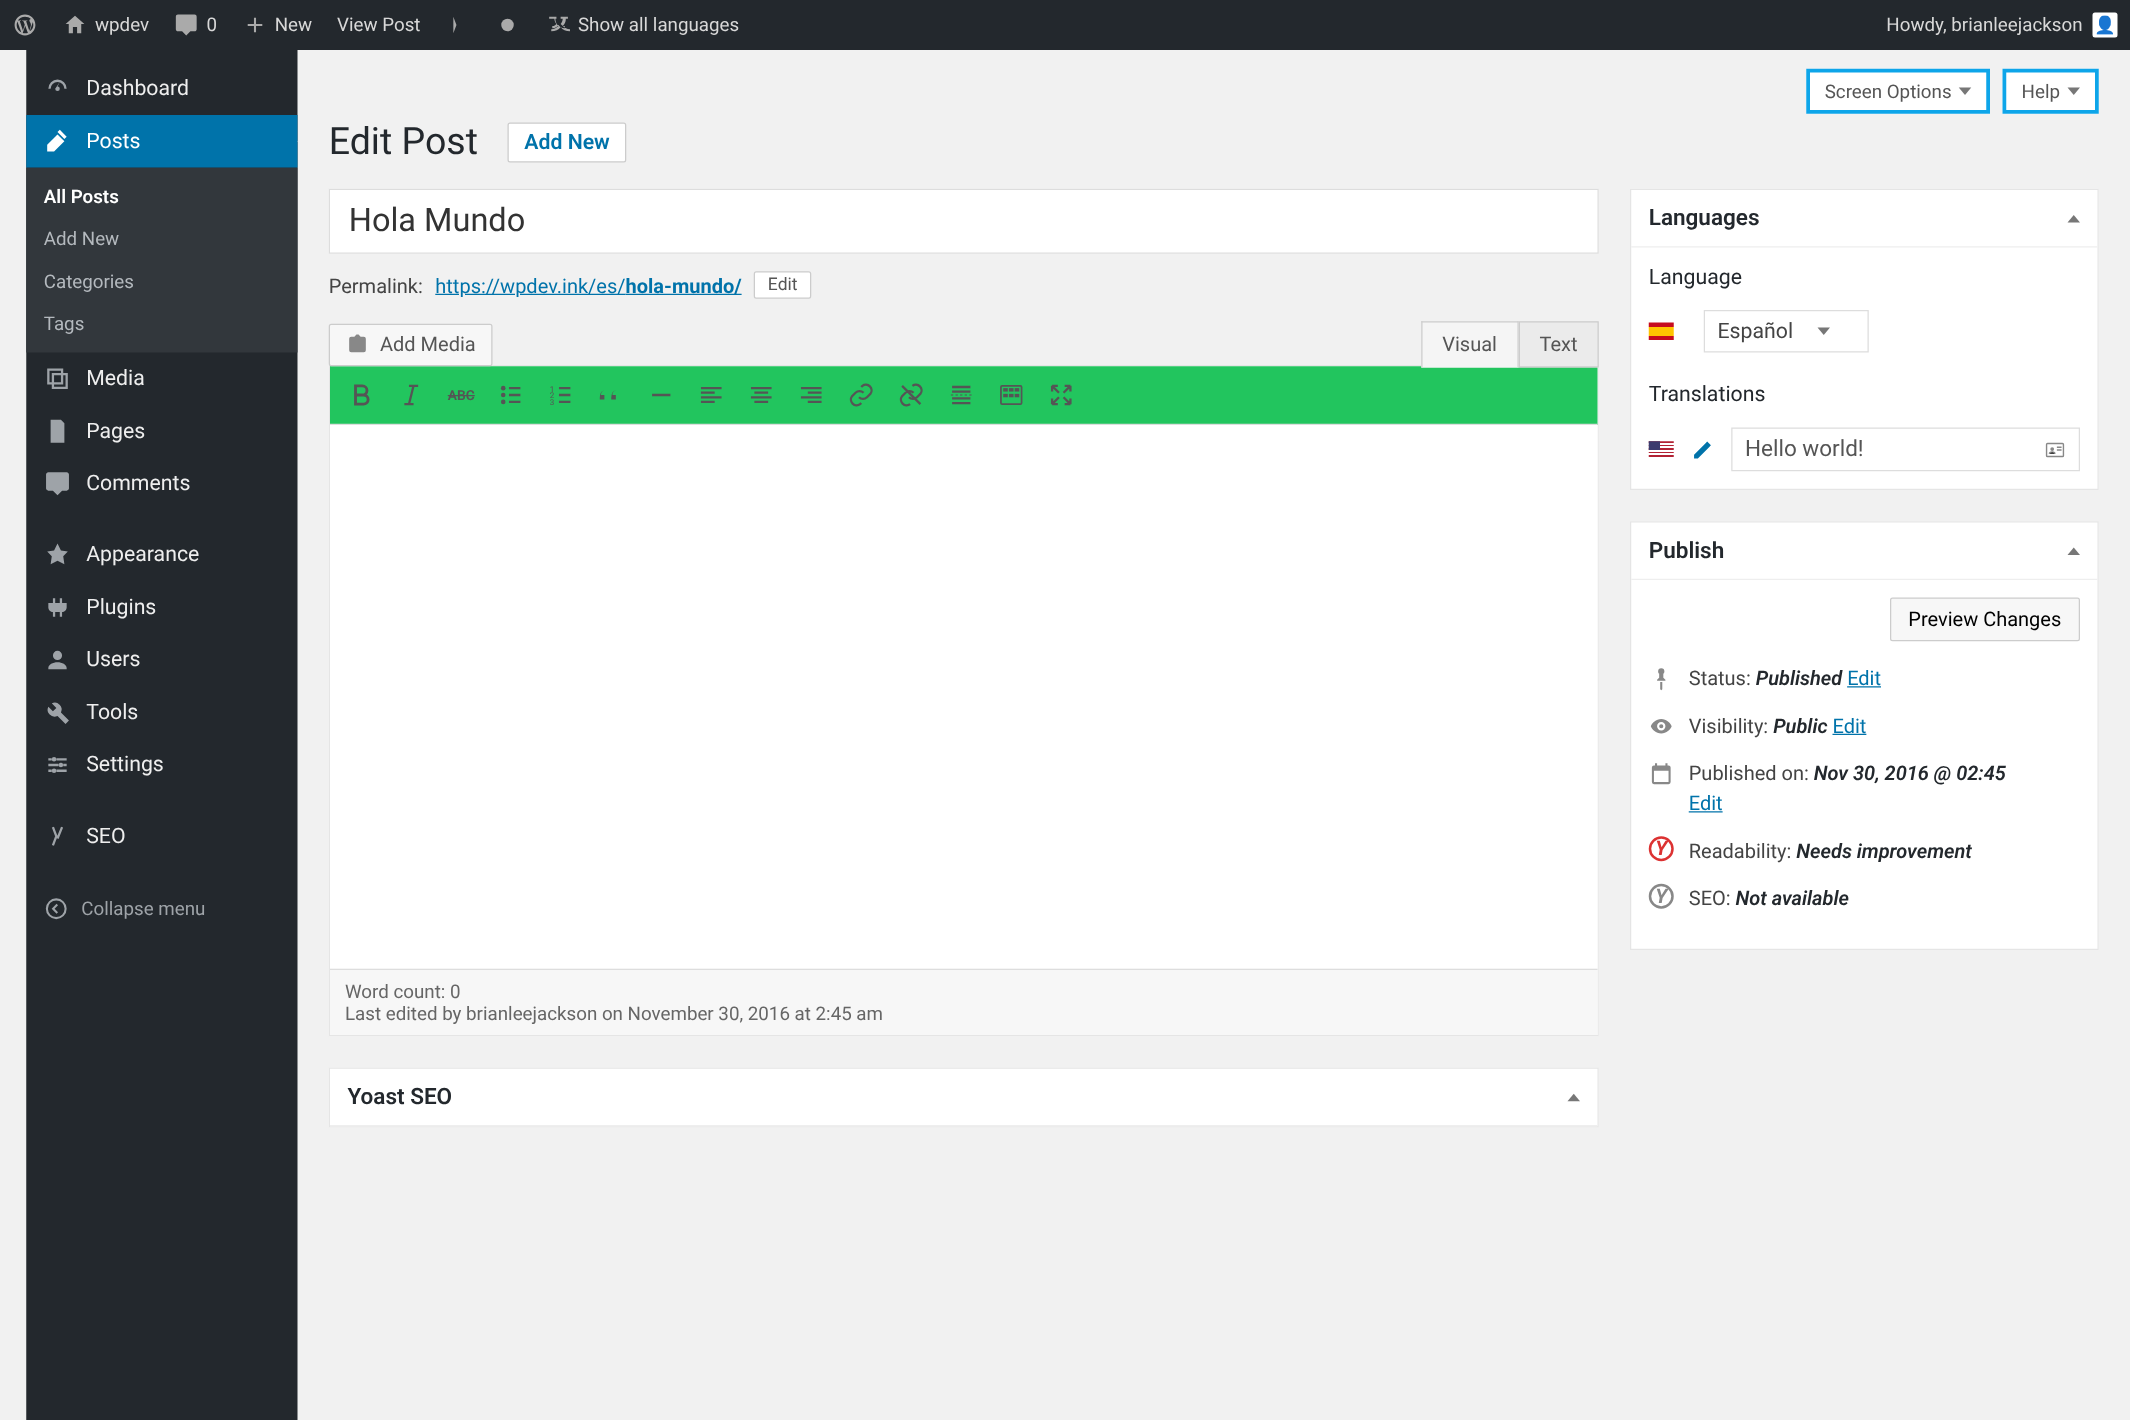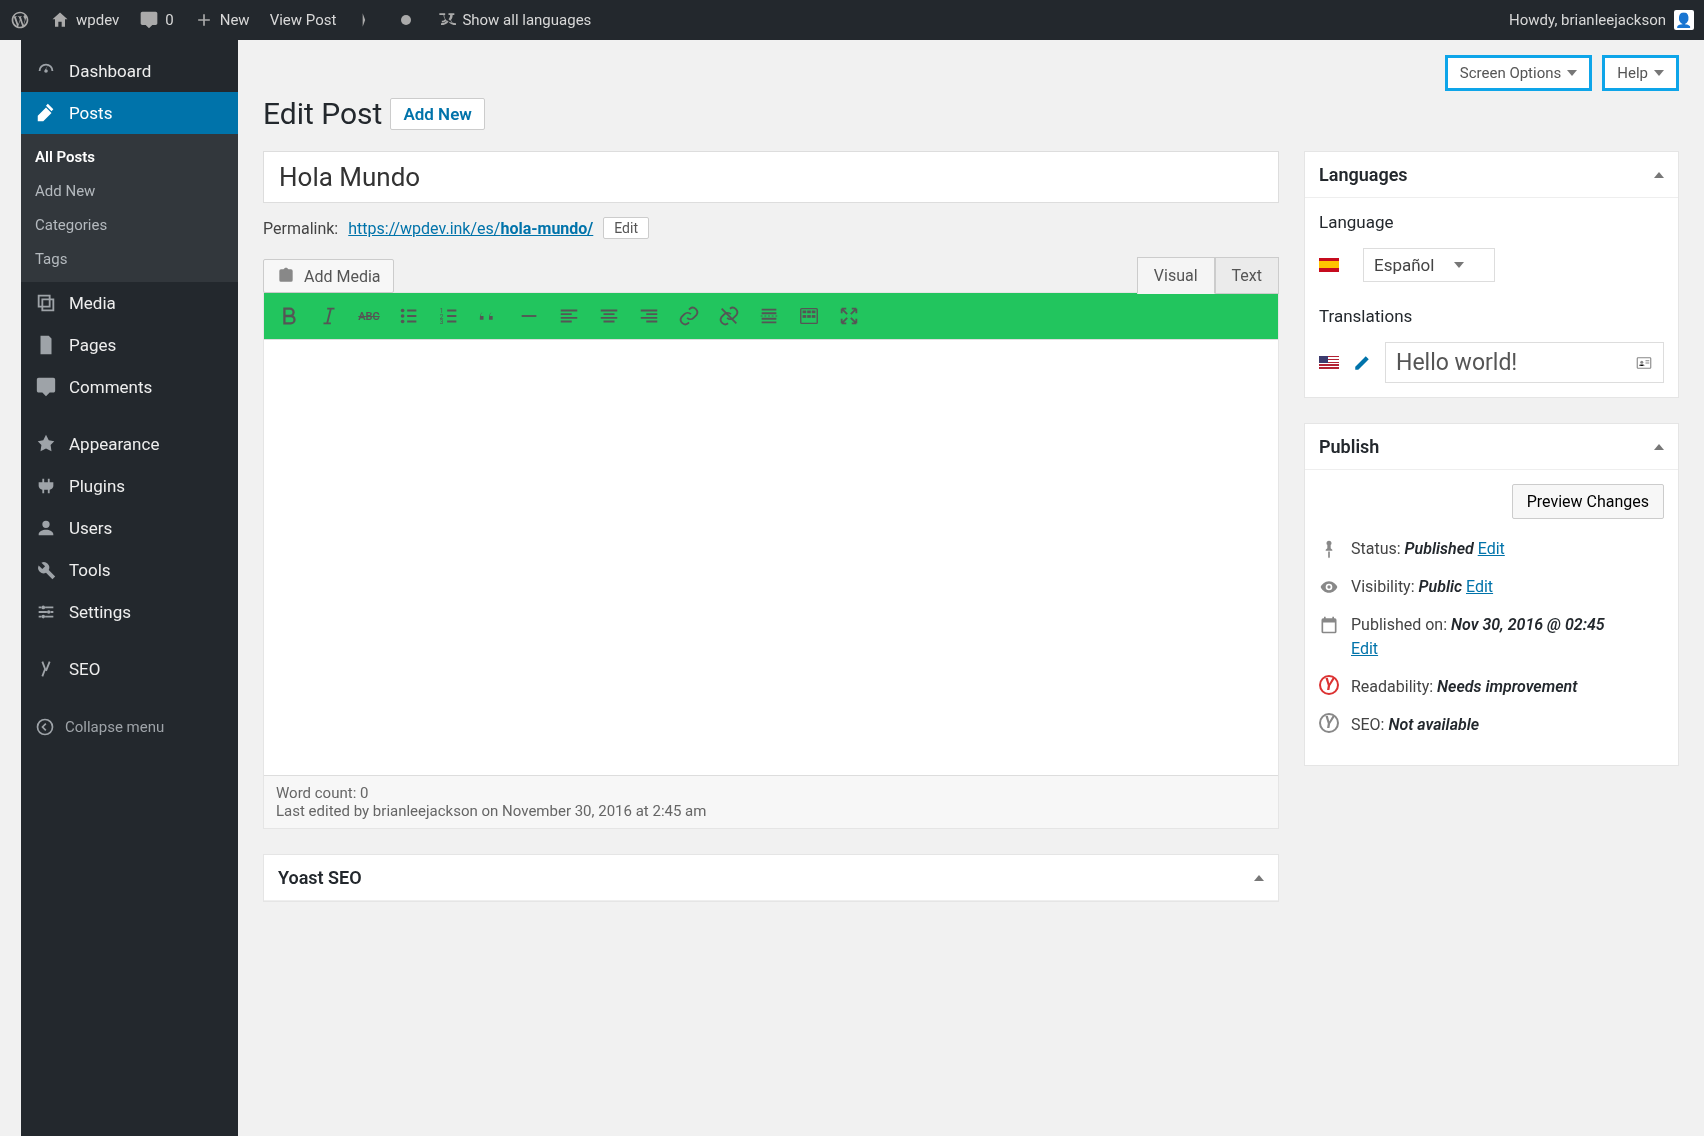--- a/index.html
+++ b/index.html
@@ -20,31 +20,31 @@
 .submenu { background:#32373c; padding:6px 0; }
 .submenu-item { padding:8px 14px; font-size:15px; color:#b4b9be; cursor:pointer; }
 .submenu-item.current { color:#fff; font-weight:600; }
 .menu-collapse { display:flex; align-items:center; gap:10px; padding:12px 14px; color:#9ea3a8; font-size:15px; cursor:pointer; margin-top:15px; }
 .menu-collapse svg { width:20px; height:20px; fill:#9ea3a8; }
 .content { flex:1; padding:15px 25px; }
 .top-buttons { display:flex; justify-content:flex-end; gap:10px; margin-bottom:5px; }
 .screen-btn { background:#fff; border:3px solid #0ea5e9; padding:6px 12px; font-size:15px; color:#555; cursor:pointer; display:flex; align-items:center; gap:6px; }
 .arrow-down { width:0; height:0; border-left:5px solid transparent; border-right:5px solid transparent; border-top:6px solid #777; }
 .arrow-up { width:0; height:0; border-left:5px solid transparent; border-right:5px solid transparent; border-bottom:6px solid #777; }
-.heading-row { display:flex; align-items:center; gap:8px; margin-bottom:20px; }
+.heading-row { display:flex; align-items:center; gap:24px; margin-bottom:20px; }
 .page-title { font-size:30px; font-weight:400; color:#23282d; }
 .btn-secondary { background:#fff; border:1px solid #ccc; color:#0073aa; padding:5px 12px; font-size:17px; font-weight:600; cursor:pointer; border-radius:2px; }
 .columns { display:flex; gap:25px; }
 .main-col { flex:1; }
 .side-col { width:375px; }
 .title-input { width:100%; font-size:26px; padding:10px 15px; border:1px solid #ddd; background:#fff; color:#333; }
 .permalink { margin:14px 0 18px; font-size:16px; color:#444; display:flex; align-items:center; gap:10px; }
 .permalink a { color:#0073aa; text-decoration:underline; }
 .btn-small { background:#fff; border:1px solid #ccc; padding:2px 10px; font-size:14px; color:#555; cursor:pointer; border-radius:2px; }
-.add-media-btn { background:#f7f7f7; border:1px solid #ccc; padding:6px 12px; font-size:16px; display:flex; align-items:center; gap:8px; cursor:pointer; border-radius:2px; color:#555; }
+.add-media-btn { background:#f7f7f7; border:1px solid #ccc; padding:6px 12px; font-size:16px; display:flex; gap:8px; cursor:pointer; border-radius:2px; color:#555; }
 .add-media-btn svg { width:20px; height:20px; fill:#888; }
 .editor-wrap { border:1px solid #e5e5e5; background:#fff; margin-top:-1px; }
 .editor-tabs { display:flex; justify-content:flex-end; margin-bottom:-1px; position:relative; }
 .editor-tab { padding:8px 16px; font-size:16px; color:#555; border:1px solid #ccc; background:#ebebeb; cursor:pointer; }
 .editor-tab.active { background:#f5f5f5; border-bottom-color:#f5f5f5; }
 .editor-top { display:flex; justify-content:space-between; align-items:flex-end; }
 .editor-toolbar { background:#22c55e; border-bottom:1px solid #ddd; padding:6px 8px; display:flex; gap:6px; }
 .tb-btn { width:34px; height:34px; display:flex; align-items:center; justify-content:center; cursor:pointer; color:#555; border-radius:2px; }
 .tb-btn svg { width:22px; height:22px; fill:#555; }
 .editor-body { min-height:435px; background:#fff; }
@@ -53,21 +53,21 @@
 .metabox-header { padding:12px 14px; font-size:18px; font-weight:600; color:#23282d; border-bottom:1px solid #eee; display:flex; justify-content:space-between; align-items:center; cursor:pointer; }
 .metabox-body { padding:14px; }
 .lang-label { font-size:17px; color:#23282d; margin-bottom:16px; display:block; }
 .lang-row { display:flex; align-items:center; gap:24px; margin-bottom:24px; }
 .flag { width:20px; height:14px; display:inline-block; }
 .flag-es { background:linear-gradient(to bottom, #c60b1e 0%, #c60b1e 25%, #ffc400 25%, #ffc400 75%, #c60b1e 75%); }
 .flag-us { background:linear-gradient(to bottom, #b22234 0%, #b22234 10%, #fff 10%, #fff 20%, #b22234 20%, #b22234 30%, #fff 30%, #fff 40%, #b22234 40%, #b22234 50%, #fff 50%, #fff 60%, #b22234 60%, #b22234 70%, #fff 70%, #fff 80%, #b22234 80%, #b22234 90%, #fff 90%); position:relative; }
 .flag-us::before { content:''; position:absolute; top:0; left:0; width:45%; height:55%; background:#3c3b6e; }
 .select { border:1px solid #ddd; padding:6px 30px 6px 10px; font-size:17px; background:#fff; position:relative; display:flex; align-items:center; gap:10px; }
 .trans-row { display:flex; align-items:center; gap:14px; }
-.trans-input { flex:1; border:1px solid #ddd; padding:6px 10px; font-size:23px; color:#555; display:flex; justify-content:space-between; align-items:center; }
+.trans-input { flex:1; border:1px solid #ddd; padding:6px 10px; font-size:18px; color:#555; display:flex; justify-content:space-between; align-items:center; }
 .pencil-icon { color:#0073aa; }
 .publish-action { display:flex; justify-content:flex-end; margin-bottom:18px; }
 .btn-outline { background:#f7f7f7; border:1px solid #ccc; padding:7px 14px; font-size:16px; cursor:pointer; border-radius:2px; }
 .pub-row { display:flex; align-items:flex-start; gap:12px; margin-bottom:14px; font-size:16px; color:#444; line-height:1.5; }
 .pub-row svg { width:20px; height:20px; fill:#888; flex-shrink:0; margin-top:2px; }
 .pub-row a { color:#0073aa; text-decoration:underline; }
 .pub-row strong { font-weight:600; color:#23282d;font-style:italic; }
 .yoast-icon { width:20px; height:20px; display:inline-flex; align-items:center; justify-content:center; font-weight:bold; font-style:italic; border-radius:50%; border:2px solid #888; }
 .yoast-icon.red { border-color:#dc3232; color:#dc3232; }
 .publish-footer { display:flex; justify-content:space-between; align-items:center; padding:14px; border-top:1px solid #ddd; background:#f7f7f7; }

